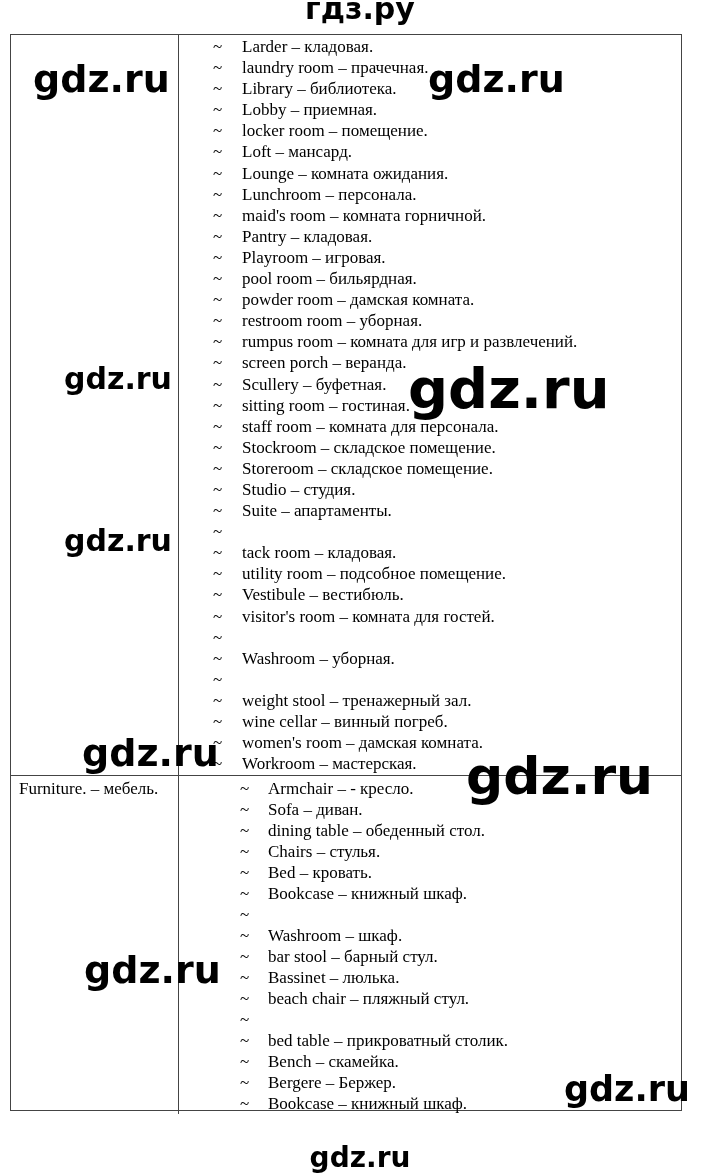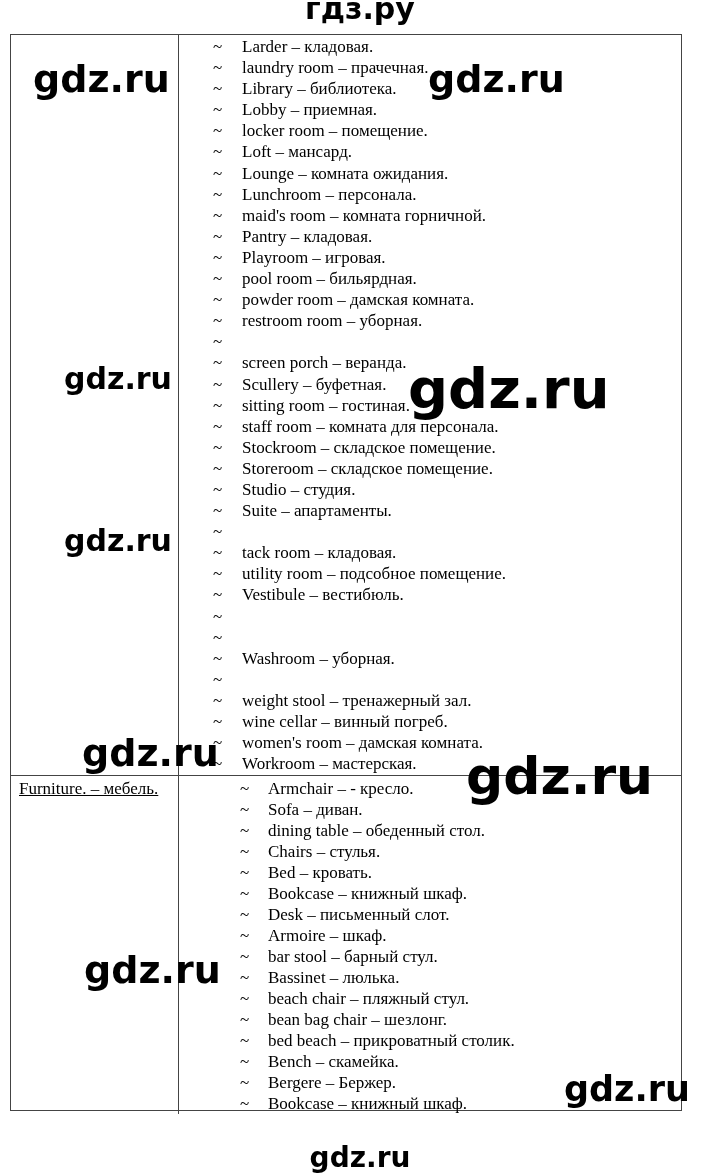--- a/index.html
+++ b/index.html
@@ -32,21 +32,21 @@
     border:1px solid #444;
     display:grid;
     grid-template-columns:168px 1fr;
     grid-template-rows:740px 1fr;
   }
   .cell { box-sizing:border-box; }
   .cell.left { border-right:1px solid #444; }
   .cell.r2 { border-top:1px solid #444; }
   .left-label {
     padding:2px 4px 0 8px;
-    font-size:17px; line-height:21px;text-decoration:underline;
+    font-size:17px; line-height:21px;
   }
   .list { font-size:17px; }
   .list .item { display:flex; }
   .list .tilde { flex:0 0 auto; }
   .list.rooms { padding:1px 0 0 34px; line-height:21.1px; }
   .list.rooms .tilde { width:29px; }
   .list.furniture { padding:2px 0 0 61px; line-height:21px; }
   .list.furniture .tilde { width:28px; }
   .wm {
     position:absolute;
@@ -139,20 +139,21 @@
           <span class="item-text">powder room – дамская комната.</span>
         </div>
 
         <div class="item">
           <span class="tilde">~</span>
           <span class="item-text">restroom room – уборная.</span>
         </div>
 
         <div class="item">
           <span class="tilde">~</span>
+          <span class="item-text">rumpus room – комната для игр и развлечений.</span>
         </div>
 
         <div class="item">
           <span class="tilde">~</span>
           <span class="item-text">screen porch – веранда.</span>
         </div>
 
         <div class="item">
           <span class="tilde">~</span>
           <span class="item-text">Scullery – буфетная.</span>
@@ -202,20 +203,21 @@
           <span class="item-text">utility room – подсобное помещение.</span>
         </div>
 
         <div class="item">
           <span class="tilde">~</span>
           <span class="item-text">Vestibule – вестибюль.</span>
         </div>
 
         <div class="item">
           <span class="tilde">~</span>
+          <span class="item-text">visitor's room – комната для гостей.</span>
         </div>
 
         <div class="item">
           <span class="tilde">~</span>
         </div>
 
         <div class="item">
           <span class="tilde">~</span>
           <span class="item-text">Washroom – уборная.</span>
         </div>
@@ -276,51 +278,49 @@
           <span class="item-text">Bed – кровать.</span>
         </div>
 
         <div class="item">
           <span class="tilde">~</span>
           <span class="item-text">Bookcase – книжный шкаф.</span>
         </div>
 
         <div class="item">
           <span class="tilde">~</span>
-          <span class="item-text">Desk – письменный слот.</span>
-        </div>
-
-        <div class="item">
-          <span class="tilde">~</span>
-          <span class="item-text">Armoire – шкаф.</span>
+        </div>
+
+        <div class="item">
+          <span class="tilde">~</span>
+          <span class="item-text">Washroom – шкаф.</span>
         </div>
 
         <div class="item">
           <span class="tilde">~</span>
           <span class="item-text">bar stool – барный стул.</span>
         </div>
 
         <div class="item">
           <span class="tilde">~</span>
           <span class="item-text">Bassinet – люлька.</span>
         </div>
 
         <div class="item">
           <span class="tilde">~</span>
           <span class="item-text">beach chair – пляжный стул.</span>
         </div>
 
         <div class="item">
           <span class="tilde">~</span>
-          <span class="item-text">bean bag chair – шезлонг.</span>
-        </div>
-
-        <div class="item">
-          <span class="tilde">~</span>
-          <span class="item-text">bed beach – прикроватный столик.</span>
+        </div>
+
+        <div class="item">
+          <span class="tilde">~</span>
+          <span class="item-text">bed table – прикроватный столик.</span>
         </div>
 
         <div class="item">
           <span class="tilde">~</span>
           <span class="item-text">Bench – скамейка.</span>
         </div>
 
         <div class="item">
           <span class="tilde">~</span>
           <span class="item-text">Bergere – Бержер.</span>

